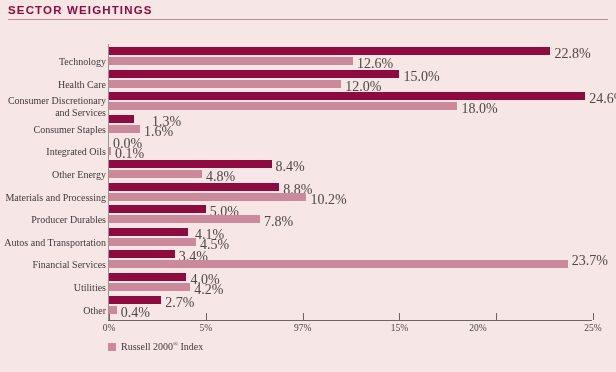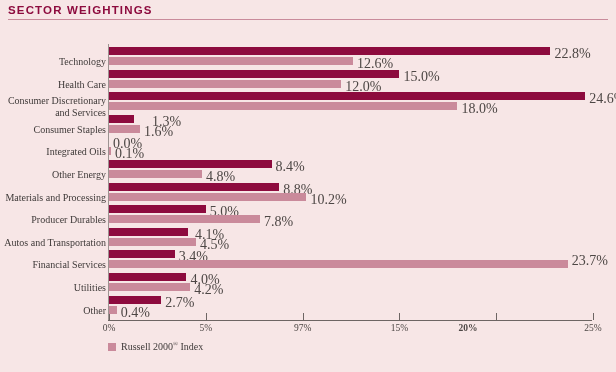--- a/index.html
+++ b/index.html
@@ -170,21 +170,21 @@
   <div class="x-axis"></div>
 <div class="tick" style="left: 109px;"></div>
     <div class="tick-label" style="left: 109px;">0%</div>
     <div class="tick" style="left: 205.8px;"></div>
     <div class="tick-label" style="left: 205.8px;">5%</div>
     <div class="tick" style="left: 302.6px;"></div>
     <div class="tick-label" style="left: 302.6px;">97%</div>
     <div class="tick" style="left: 399.4px;"></div>
     <div class="tick-label" style="left: 399.4px;">15%</div>
     <div class="tick" style="left: 496.2px;"></div>
-    <div class="tick-label" style="left: 468px; font-weight: bold;">20%</div>
+    <div class="tick-label" style="left: 478px;">20%</div>
     <div class="tick" style="left: 593px;"></div>
     <div class="tick-label" style="left: 593px;">25%</div>
     <div class="row" style="top: 3px; height: 22.6px;">
       <div class="cat-label" style="top: 9px;">Technology</div>
       <div class="bar fund" style="top: 0px; width: 441.408px; background: rgb(141, 11, 62);"></div>
       <div class="bar-value" style="top: -1px; left: 554.408px;">22.8%</div>
       <div class="bar index" style="top: 10px; width: 243.936px; background: rgb(202, 138, 155);"></div>
       <div class="bar-value" style="top: 9px; left: 356.936px;">12.6%</div>
     </div>
     <div class="row" style="top: 25.6px; height: 22.6px;">

